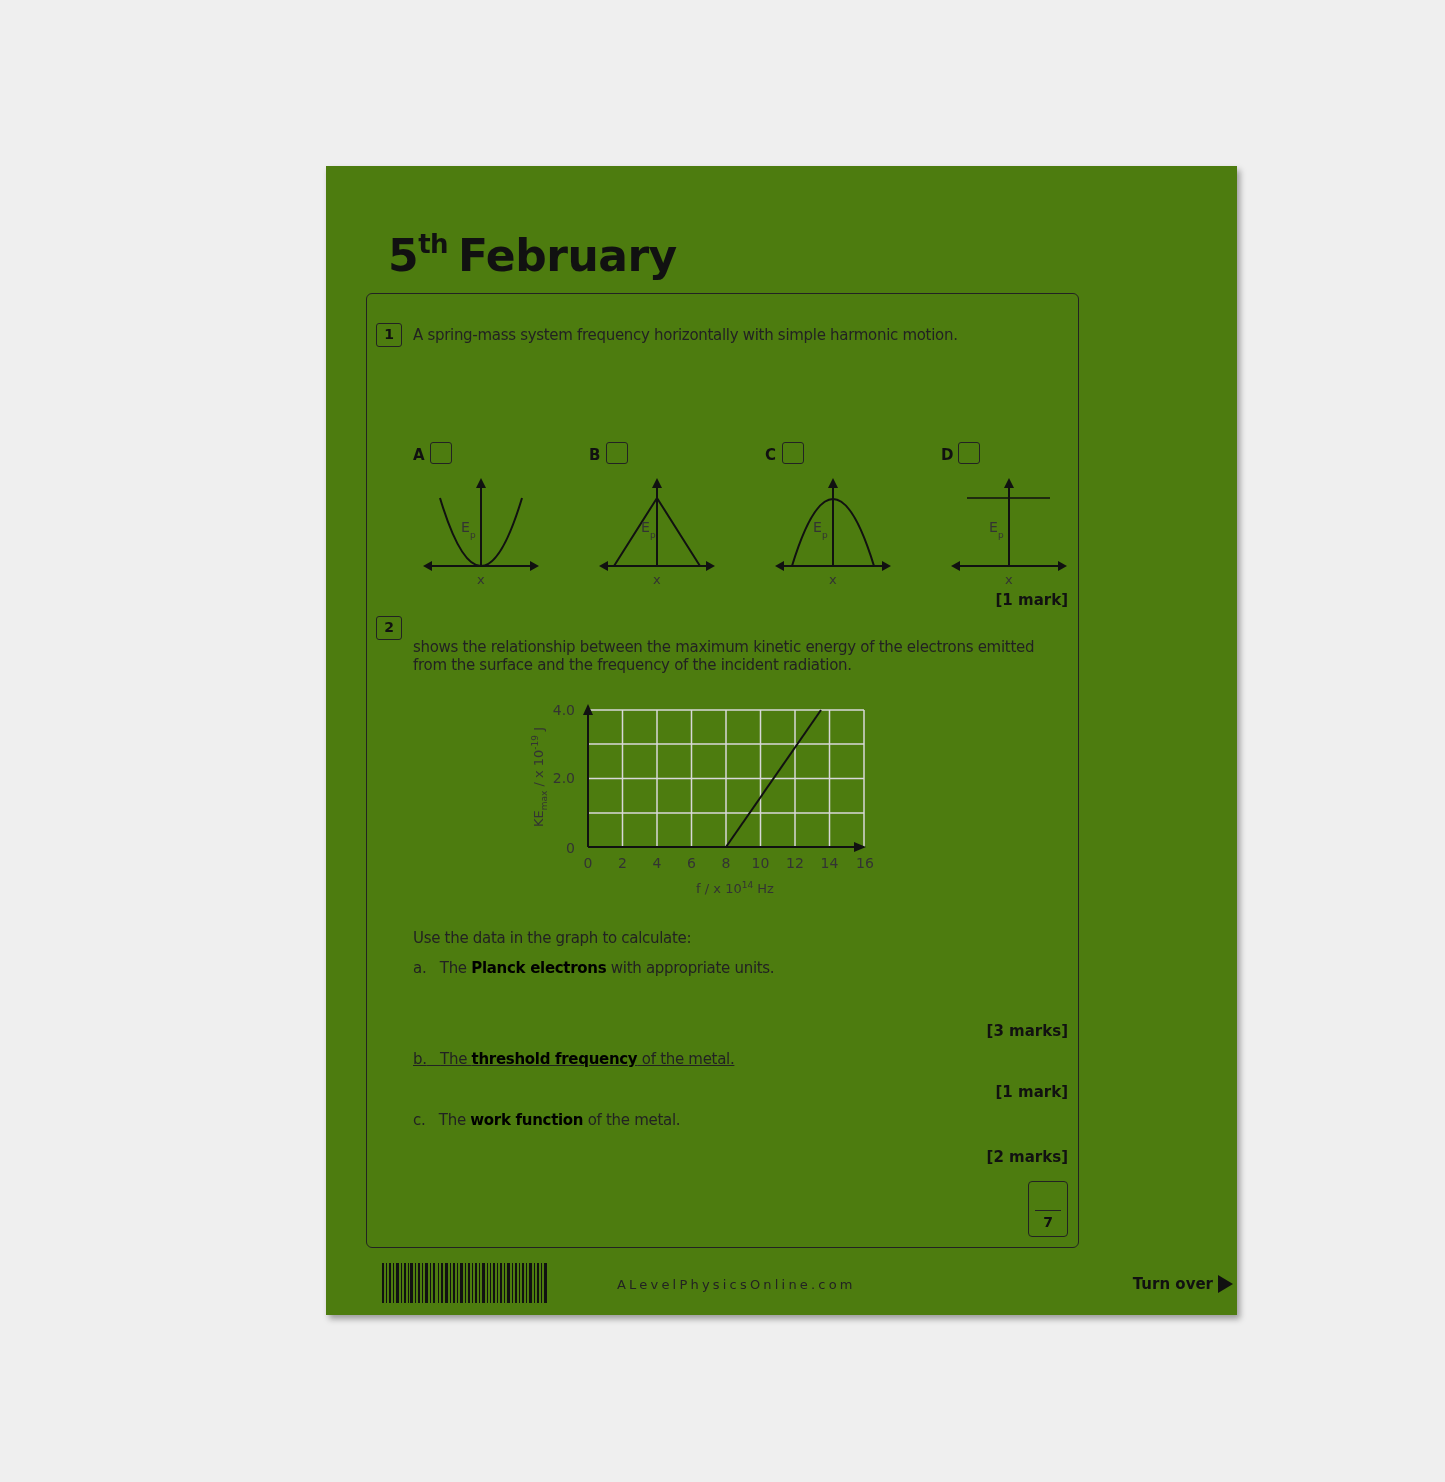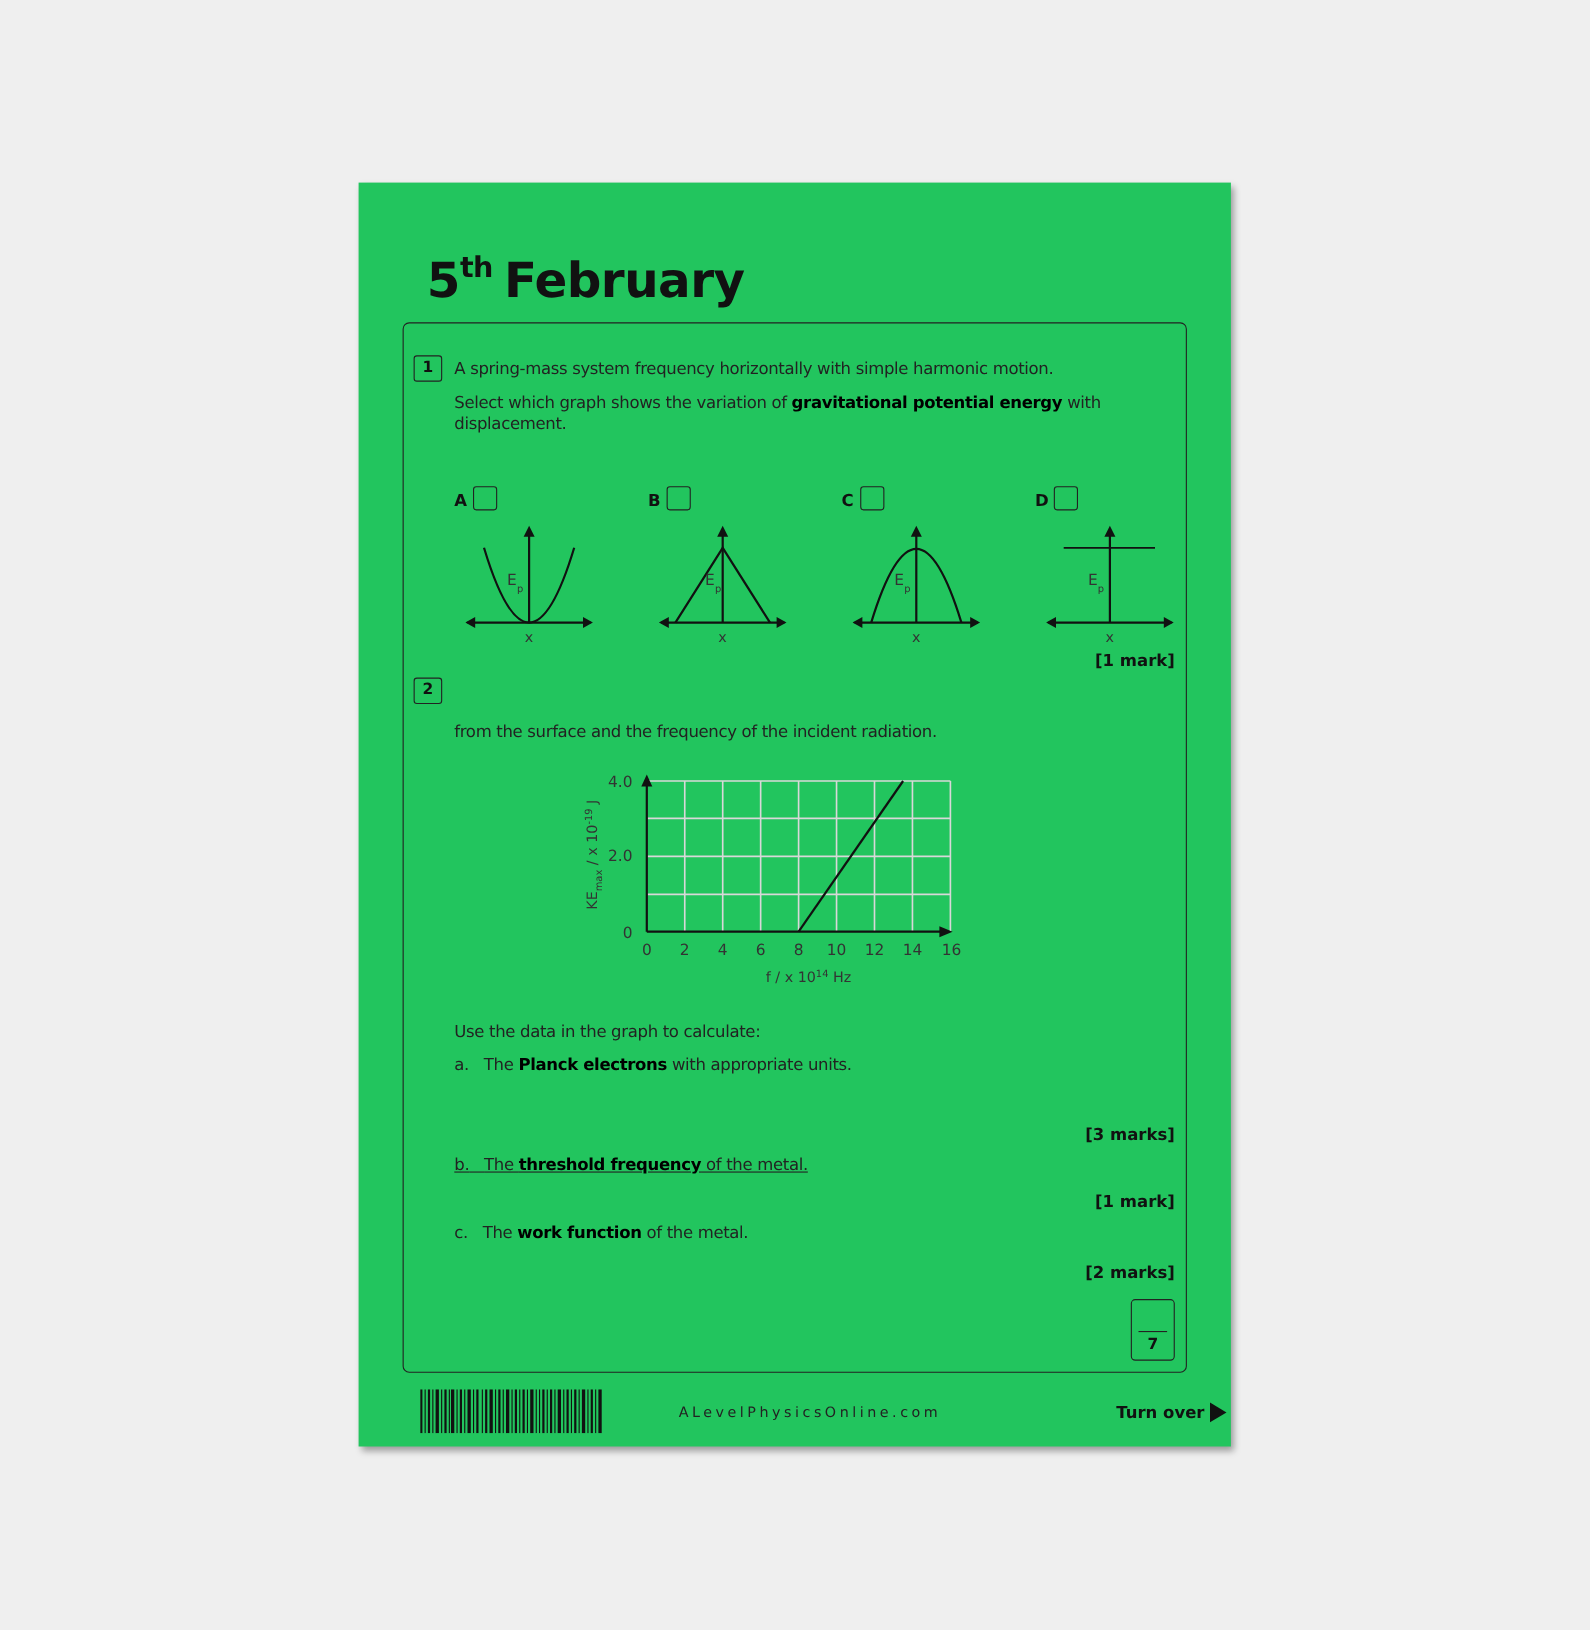--- a/index.html
+++ b/index.html
@@ -1,20 +1,20 @@
 <!DOCTYPE html>
 <html><head>
 <meta charset="utf-8">
 <style>
   * { box-sizing: border-box; margin: 0; padding: 0; }
   html, body { width: 1445px; height: 1482px; background: #efefef; overflow: hidden; }
   body { position: relative; font-family: "DejaVu Sans", sans-serif; color: #111; }
   .page {
-    position: absolute; left: 326px; top: 166px; width: 793px; height: 1149px;
-    background: #22c55e; box-shadow: 3px 4px 6px rgba(0,0,0,0.35);
+    position: absolute; left: 326px; top: 166px; width: 911px; height: 1149px;
+    background: #4d7c0f; box-shadow: 3px 4px 6px rgba(0,0,0,0.35);
   }
   .title {
     position: absolute; left: 62px; top: 48px; font-size: 44px; font-weight: bold;
     letter-spacing: -0.5px; line-height: 60px;
   }
   .title sup { font-size: 26px; vertical-align: 18px; margin-right: 10px; }
   .frame {
     position: absolute; left: 40px; top: 127px; width: 713px; height: 955px;
     border: 1.5px solid #222; border-radius: 6px;
   }
@@ -49,24 +49,20 @@
 <div class="page">
 
   <div class="title">
     <span>5</span><sup>th</sup><span>February</span>
   </div>
 
   <div class="frame">
 
     <div class="qnum" style="left:9px; top:29px;">1</div>
     <div class="txt" style="left:46px; top:32px;">A spring-mass system frequency horizontally with simple harmonic motion.</div>
-    <div class="txt" style="left:46px; top:63px; width:620px;">
-      <span>Select which graph shows the variation of </span><b>gravitational potential energy</b><span> with</span><br>
-      <span>displacement.</span>
-    </div>
 
     <div class="opt" style="left:46px;">
       <span class="opt-label">A</span>
       <span class="opt-box"></span>
       <svg width="120" height="110" viewBox="0 0 120 110">
         <line x1="2" y1="90" x2="114" y2="90" stroke="#111" stroke-width="2"></line>
         <polygon points="0,90 9,85 9,95" fill="#111"></polygon>
           <polygon points="116,90 107,85 107,95" fill="#111"></polygon>
         <line x1="58" y1="90" x2="58" y2="8" stroke="#111" stroke-width="2"></line>
         <polygon points="58,2 53,12 63,12" fill="#111"></polygon>
@@ -123,21 +119,21 @@
         <text x="47" y="62" font-size="9" fill="#333" font-family="DejaVu Sans, sans-serif">p</text>
         <text x="54" y="108" font-size="13" fill="#333" font-family="DejaVu Sans, sans-serif">x</text>
       </svg>
     </div>
 
     <div class="marks" style="top:297px;">[1 mark]</div>
 
     <div class="qnum" style="left:9px; top:322px;">2</div>
     <div class="txt" style="left:46px; top:325px; width:660px;">
       <br>
-      <br>
+      <span>shows the relationship between the maximum kinetic energy of the electrons emitted</span><br>
       <span>from the surface and the frequency of the incident radiation.</span>
     </div>
 
     <svg class="graph" width="360" height="200" viewBox="0 0 360 200">
 
       <g stroke="#d8d8d8" stroke-width="1.5">
         <line x1="95.5" y1="11" x2="95.5" y2="148"></line>
         <line x1="130" y1="11" x2="130" y2="148"></line>
         <line x1="164.5" y1="11" x2="164.5" y2="148"></line>
         <line x1="199" y1="11" x2="199" y2="148"></line>

